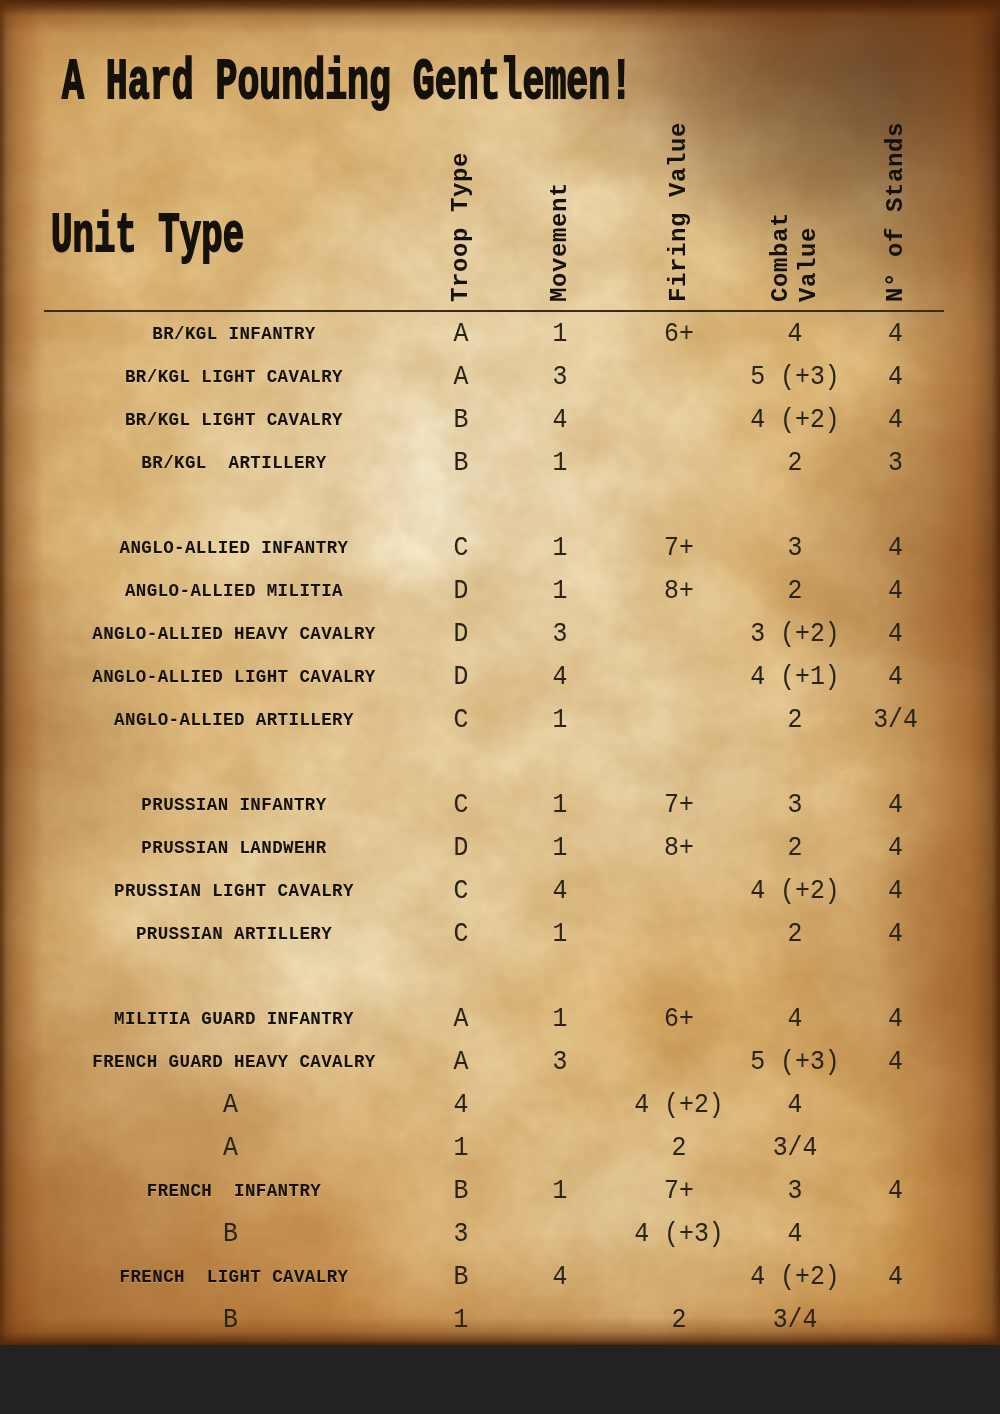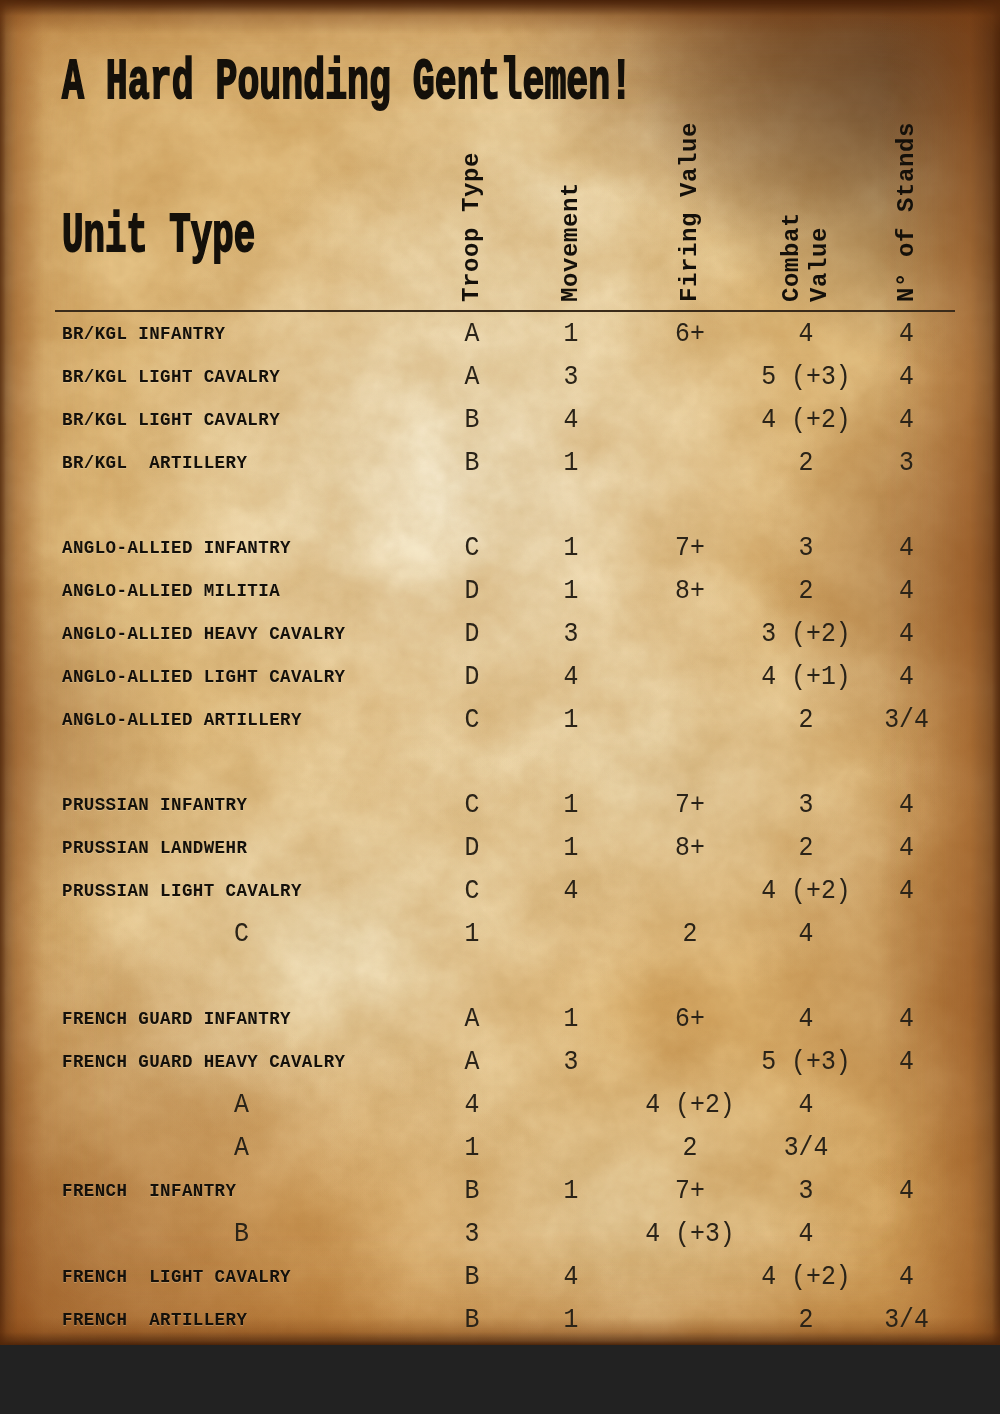--- a/index.html
+++ b/index.html
@@ -32,21 +32,21 @@
       radial-gradient(ellipse 115% 85% at 50% 45%, rgba(0,0,0,0) 58%, rgba(165,92,28,0.3) 85%, rgba(120,58,16,0.5) 100%);
     box-shadow: inset 0 0 95px 18px rgba(150,80,22,0.4), inset 0 0 12px 3px rgba(55,22,6,0.55);
   }
   .content { position:absolute; inset:0; color:var(--ink,#14100a); }
   .title {
     position:absolute; top:54px; left:62px; margin:0;
     font-size:58px; font-weight:700; line-height:1; letter-spacing:0;
     transform:scaleX(0.63); transform-origin:left top;
     -webkit-text-stroke:2px var(--ink,#14100a); white-space:nowrap;
   }
-  .table { position:absolute; top:0; left:55px; width:900px; }
+  .table { position:absolute; top:0; left:44px; width:900px; }
   .thead {
     height:310px; display:grid; align-items:end;
     grid-template-columns:373px 88px 110px 128px 104px 97px;
     border-bottom:2px solid var(--rule,#3a2b1a);
   }
   .unit-type-wrap { padding:0 0 46px 7px; }
   .unit-type {
     display:inline-block; font-size:55px; font-weight:700; line-height:1;
     transform:scaleX(0.65); transform-origin:left bottom;
     -webkit-text-stroke:2px var(--ink,#14100a); white-space:nowrap;
@@ -58,20 +58,21 @@
     white-space:pre-line; text-align:left; margin-bottom:8px; color:var(--ink,#14100a);
   }
   .row {
     display:grid; grid-template-columns:373px 88px 110px 128px 104px 97px;
     height:43px; align-items:center;
   }
   .cell.name {
     padding-left:7px; font-size:17.5px; font-weight:700; letter-spacing:0.4px;
     white-space:pre; color:var(--ink,#14100a);
     text-shadow:0 1px 0 rgba(250,240,210,0.25);
+    text-align:center;
   }
   .cell.val {
     text-align:center; font-size:27px; font-weight:400; color:var(--ink2,#2a2318);
     transform:scaleX(0.92); white-space:pre;
   }
   .group-gap { height:42px; }
 </style>
 </head>
 <body>
 
@@ -212,29 +213,30 @@
   </div>
           <div class="row">
     <div class="cell name">PRUSSIAN LIGHT CAVALRY</div>
     <div class="cell val">C</div>
     <div class="cell val">4</div>
     <div class="cell val"></div>
     <div class="cell val">4 (+2)</div>
     <div class="cell val">4</div>
   </div>
           <div class="row">
+    <div class="cell name">PRUSSIAN ARTILLERY</div>
     <div class="cell val">C</div>
     <div class="cell val">1</div>
     <div class="cell val"></div>
     <div class="cell val">2</div>
     <div class="cell val">4</div>
   </div>
           <div class="group-gap"></div>
           <div class="row">
-    <div class="cell name">FRENCH GUARD INFANTRY</div>
+    <div class="cell name">MILITIA GUARD INFANTRY</div>
     <div class="cell val">A</div>
     <div class="cell val">1</div>
     <div class="cell val">6+</div>
     <div class="cell val">4</div>
     <div class="cell val">4</div>
   </div>
           <div class="row">
     <div class="cell name">FRENCH GUARD HEAVY CAVALRY</div>
     <div class="cell val">A</div>
     <div class="cell val">3</div>
@@ -273,21 +275,20 @@
   </div>
           <div class="row">
     <div class="cell name">FRENCH  LIGHT CAVALRY</div>
     <div class="cell val">B</div>
     <div class="cell val">4</div>
     <div class="cell val"></div>
     <div class="cell val">4 (+2)</div>
     <div class="cell val">4</div>
   </div>
           <div class="row">
-    <div class="cell name">FRENCH  ARTILLERY</div>
     <div class="cell val">B</div>
     <div class="cell val">1</div>
     <div class="cell val"></div>
     <div class="cell val">2</div>
     <div class="cell val">3/4</div>
   </div>
         </div>
     </div>
   </div>
 </div>

